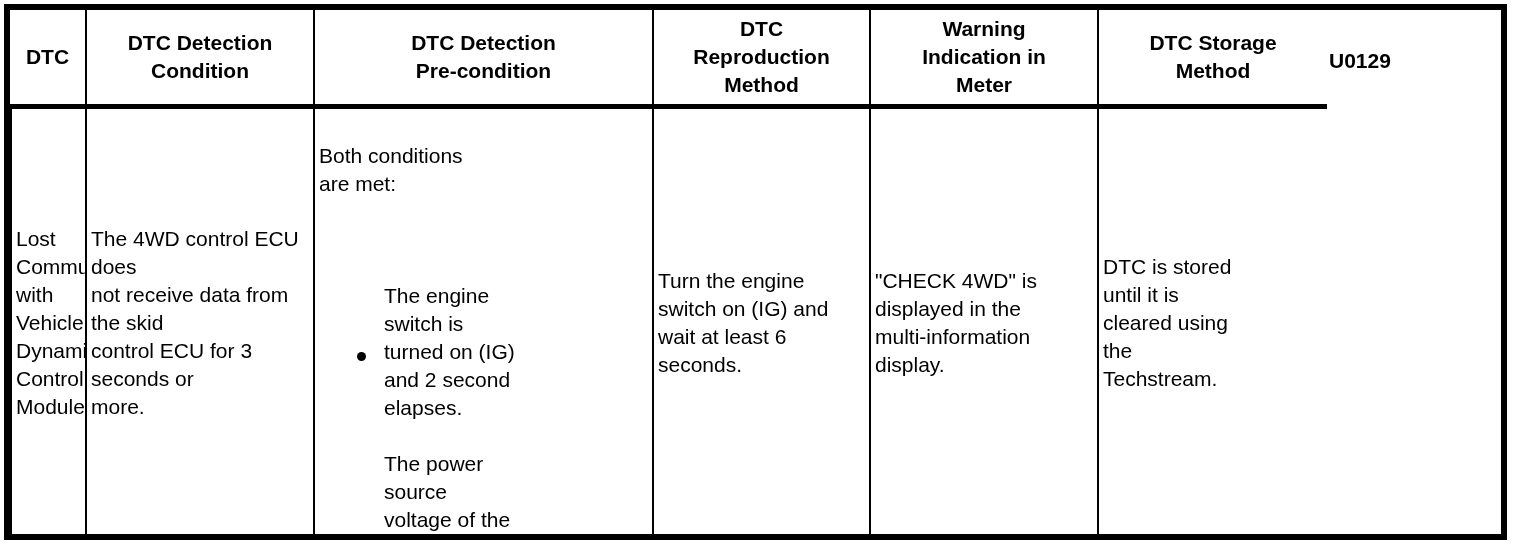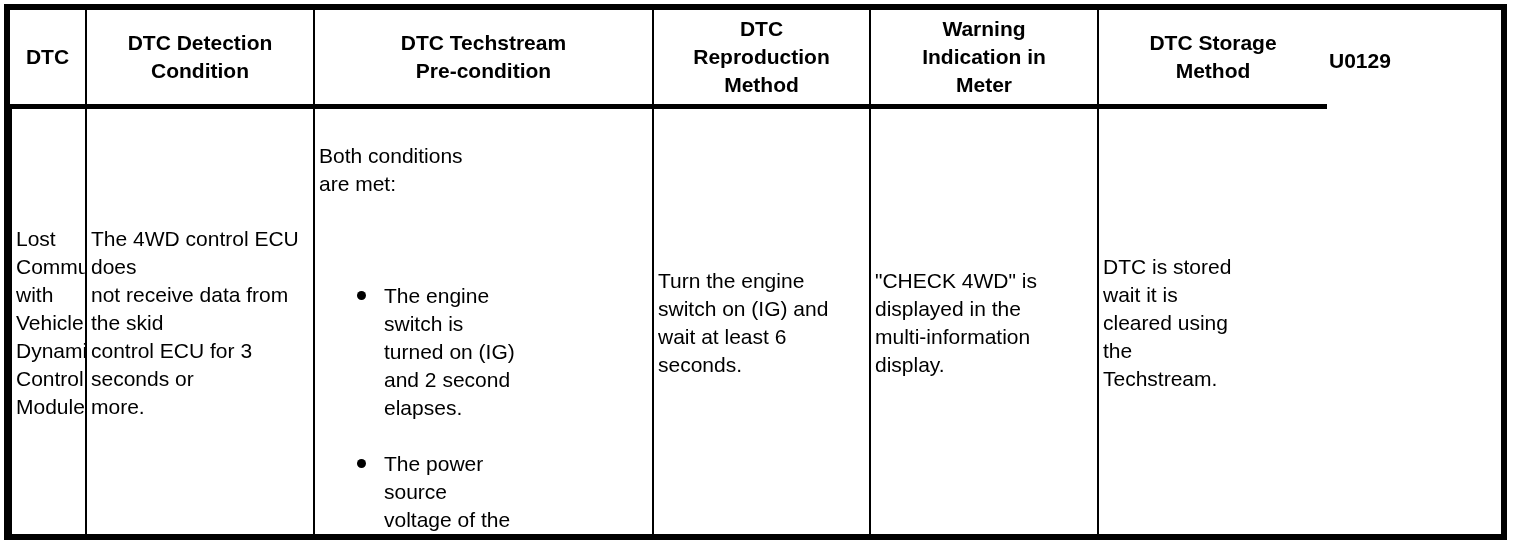--- a/index.html
+++ b/index.html
@@ -54,21 +54,21 @@
     justify-content: center;
   }
   .dtc-code-cell { padding-left: 2px; font-weight: bold; }
   .precondition-cell { padding-top: 5px; }
   .bullets {
     list-style: none;
     margin-top: 28px;
   }
   .bullet-item {
     display: flex;
-    align-items: flex-start;
+    align-items: center;
     padding-left: 38px;
   }
   .bullet {
     flex: 0 0 9px;
     width: 9px;
     height: 9px;
     border-radius: 50%;
     background: #000000;
     margin-top: 9px;
   }
@@ -78,21 +78,21 @@
   }
 </style>
 </head>
 <body>
 
 <div class="page">
   <div class="dtc-table">
 
     <div class="cell header-cell">DTC</div>
     <div class="cell header-cell bl">DTC Detection Condition</div>
-    <div class="cell header-cell bl">DTC Techstream
+    <div class="cell header-cell bl">DTC Detection
 Pre-condition</div>
     <div class="cell header-cell bl">DTC
 Reproduction
 Method</div>
     <div class="cell header-cell bl">Warning
 Indication in
 Meter</div>
     <div class="cell header-cell bl">DTC Storage
 Method</div>
 
@@ -133,19 +133,19 @@
 
     <div class="cell body-cell vcenter bl">Turn the engine
 switch on (IG) and
 wait at least 6
 seconds.</div>
     <div class="cell body-cell vcenter bl">"CHECK 4WD" is
 displayed in the
 multi-information
 display.</div>
     <div class="cell body-cell vcenter bl">DTC is stored
-wait it is
+until it is
 cleared using
 the
 Techstream.</div>
 
   </div>
 </div>
 
 </body></html>

